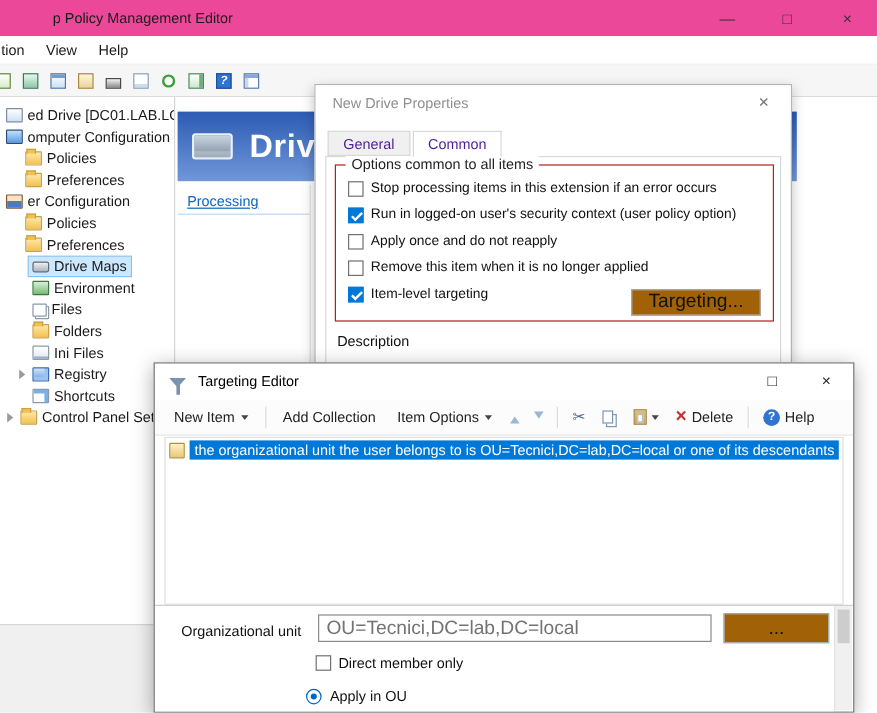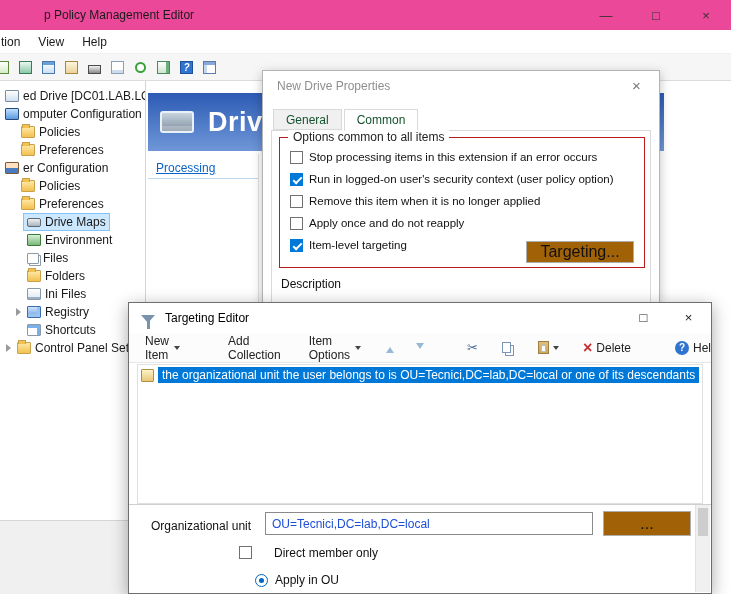--- a/index.html
+++ b/index.html
@@ -70,64 +70,64 @@
   .dlg{position:absolute;background:#fff;overflow:hidden}
   .d-titlebar{position:absolute;left:0;top:0;right:0;height:30px;background:#fff;display:flex;align-items:center}
   .d-title{margin-left:14px;white-space:nowrap}
   .d-title.inactive{color:#8f8f8f}
   .d-close{position:absolute;right:0;top:0;width:45px;height:29px;display:flex;align-items:center;justify-content:center;color:#777;font-size:15px}
   .btn{font-family:"Liberation Sans",sans-serif;font-size:16px;border:1px solid #adadad;background:#a16207;color:#111}
 
   
   .dlg-drive{left:262px;top:70px;width:398px;height:233px;border:1px solid #b4b4b4;box-shadow:0 3px 10px rgba(0,0,0,.25);z-index:5}
   .tabs{position:absolute;left:10px;top:38px;display:flex;z-index:3}
-  .tab{height:21px;padding:3px 12px 0;background:#f0f0f0;border:1px solid #d9d9d9;margin-right:2px;color:#14532d}
+  .tab{height:21px;padding:3px 12px 0;background:#f0f0f0;border:1px solid #d9d9d9;margin-right:2px;color:#4c1d95}
   .tab.active{background:#fff;border-bottom:1px solid #fff;height:22px;margin-bottom:-1px}
   .tabpage{position:absolute;left:8px;right:8px;top:59px;height:220px;background:#fff;border:1px solid #d9d9d9}
   .groupbox{position:absolute;left:16px;top:66px;width:366px;height:131px;border:1px solid #b91c1c}
   .group-label{position:absolute;top:-8px;left:8px;background:#fff;padding:0 5px;color:#222}
   .opts{position:absolute;left:10px;top:8px;right:10px}
   .opt-row{height:22px;display:flex;align-items:center;gap:6px}
   .opt-label{font-size:11.5px;white-space:nowrap;color:#111}
   .cb{position:relative;width:13px;height:13px;border:1px solid #707070;background:#fff;flex:0 0 13px}
   .cb.on{background:#0078d7;border-color:#0078d7}
   .cb.on::after{content:"";position:absolute;left:2px;top:3px;width:7px;height:3px;border-left:2px solid #fff;border-bottom:2px solid #fff;transform:rotate(-45deg)}
   .targeting-btn{position:absolute;right:10px;top:103px;width:108px;height:22px}
   .desc-label{position:absolute;left:18px;top:206px;color:#111}
 
   
   .dlg-target{left:128px;top:302px;width:584px;height:292px;border:1px solid #6e6e6e;box-shadow:0 4px 16px rgba(0,0,0,.35);z-index:10}
   .funnel{position:relative;margin-left:12px;margin-top:2px;width:0;height:0;border-left:7px solid transparent;border-right:7px solid transparent;border-top:8px solid #7a93ad}
   .funnel::after{content:"";position:absolute;left:-1.5px;top:-4px;width:3px;height:10px;background:#7a93ad}
   .dlg-target .d-title{margin-left:10px;color:#000}
   .tg-controls{position:absolute;right:0;top:0;display:flex}
   .tg-btn{width:45px;height:29px;display:flex;align-items:center;justify-content:center;color:#222;font-size:13px}
-  .te-toolbar{position:absolute;left:0;top:30px;right:0;height:30px;background:#fcfcfc;border-bottom:1px solid #e6e6e6;display:flex;align-items:center;padding-left:8px;gap:12px}
+  .te-toolbar{position:absolute;left:0;top:30px;right:0;height:30px;background:#fcfcfc;border-bottom:1px solid #e6e6e6;display:flex;align-items:center;padding-left:8px;gap:2px}
   .te-btn{display:flex;align-items:center;gap:5px;padding:4px 8px;color:#222;cursor:default}
   .caret{width:0;height:0;border:3.5px solid transparent;border-top:4px solid #444;margin-top:4px}
   .arrbtn{display:flex;align-items:center;padding:4px 5px}
   .arrU{width:0;height:0;border:4px solid transparent;border-bottom:6px solid #9ab8d4}
   .arrD{width:0;height:0;border:4px solid transparent;border-top:6px solid #9ab8d4}
   .tsep{width:1px;height:18px;background:#dcdcdc;margin:0 4px}
   .gbtn{display:flex;align-items:center;gap:4px;padding:4px 6px;color:#222}
   .cutg{color:#4a6e96;font-size:13px;line-height:13px}
   .cp{width:9px;height:11px;border:1px solid #7a95b5;background:#fff;box-shadow:3px 3px 0 -1px #fff,3px 3px 0 0 #7a95b5;margin-right:3px}
   .ps{width:11px;height:13px;border:1px solid #a08040;background:linear-gradient(#dcc080,#c8a860);position:relative}
   .ps::after{content:"";position:absolute;left:2px;top:3px;right:2px;bottom:1px;background:#fff;border:1px solid #b0c0d0}
   .delx{color:#c53030;font-size:16px;font-weight:bold;line-height:12px}
   .helpc{width:14px;height:14px;border-radius:50%;background:#2f74d0;color:#fff;font-size:10px;font-weight:bold;display:flex;align-items:center;justify-content:center}
   .te-list{position:absolute;left:8px;right:8px;top:61px;height:140px;background:#fff;border:1px solid #e0e0e0}
   .te-row{display:flex;align-items:center;gap:4px;padding:2px 3px}
   .sel-text{background:#0078d7;color:#fff;padding:1px 4px;white-space:nowrap;overflow:hidden;font-size:12px;flex:1}
   .te-div{position:absolute;left:0;right:0;top:201px;border-top:1px solid #cfcfcf}
   .te-bottom{position:absolute;left:0;right:16px;top:202px;bottom:0;background:#fff}
   .ou-label{position:absolute;left:22px;top:14px;color:#111;white-space:nowrap}
-  .ou-input{position:absolute;left:136px;top:7px;width:328px;height:23px;border:1px solid #8a8a8a;padding:2px 6px;font-family:"Liberation Sans",sans-serif;font-size:12px;color:#1d4ed8}
+  .ou-input{position:absolute;left:136px;top:7px;width:328px;height:23px;border:1px solid #8a8a8a;padding:2px 6px;font-family:"Liberation Sans",sans-serif;font-size:16px;color:#737373}
   .browse-btn{position:absolute;left:474px;top:6px;width:88px;height:25px}
-  .dm-row{position:absolute;left:110px;top:41px;display:flex;gap:22px}
+  .dm-row{position:absolute;left:134px;top:41px;display:flex;gap:6px}
   .uo-row{position:absolute;left:126px;top:68px;display:flex;align-items:center;gap:7px}
   .rad{position:relative;width:13px;height:13px;border:1px solid #0067c0;border-radius:50%;background:#fff;flex:0 0 13px}
   .rad.on::after{content:"";position:absolute;left:3px;top:3px;width:5px;height:5px;border-radius:50%;background:#0067c0}
   .te-scroll{position:absolute;right:1px;top:202px;bottom:1px;width:15px;background:#f0f0f0;border-left:1px solid #e2e2e2}
   .te-thumb{position:absolute;left:2px;right:2px;top:3px;height:28px;background:#cdcdcd}
 </style>
 </head>
 <body>
 
 <div class="screen">
@@ -306,25 +306,25 @@
           <div class="opt-row">
             <span class="cb"></span>
             <span class="opt-label">Stop processing items in this extension if an error occurs</span>
           </div>
           <div class="opt-row">
             <span class="cb on"></span>
             <span class="opt-label">Run in logged-on user's security context (user policy option)</span>
           </div>
           <div class="opt-row">
             <span class="cb"></span>
-            <span class="opt-label">Remove this item when it is no longer applied</span>
+            <span class="opt-label">Apply once and do not reapply</span>
           </div>
           <div class="opt-row">
             <span class="cb"></span>
-            <span class="opt-label">Apply once and do not reapply</span>
+            <span class="opt-label">Remove this item when it is no longer applied</span>
           </div>
           <div class="opt-row">
             <span class="cb on"></span>
             <span class="opt-label">Item-level targeting</span>
           </div>
         </div>
       <button class="btn targeting-btn">Targeting...</button>
     </div>
     <div class="desc-label">Description</div>
   </div>

